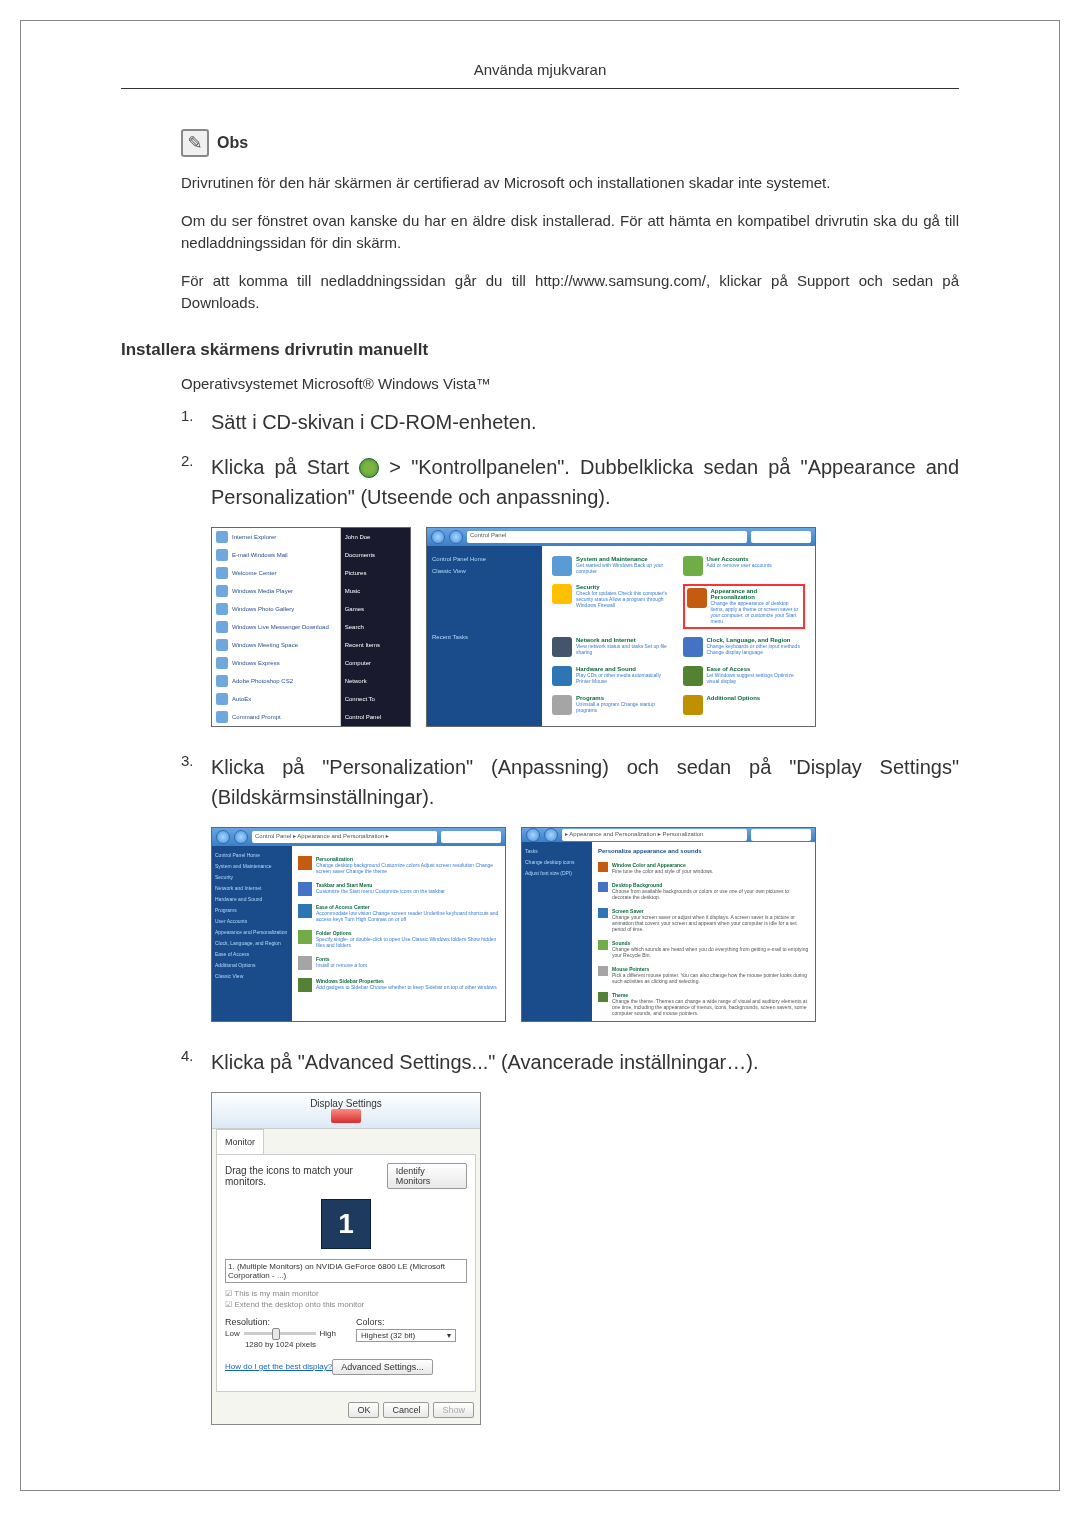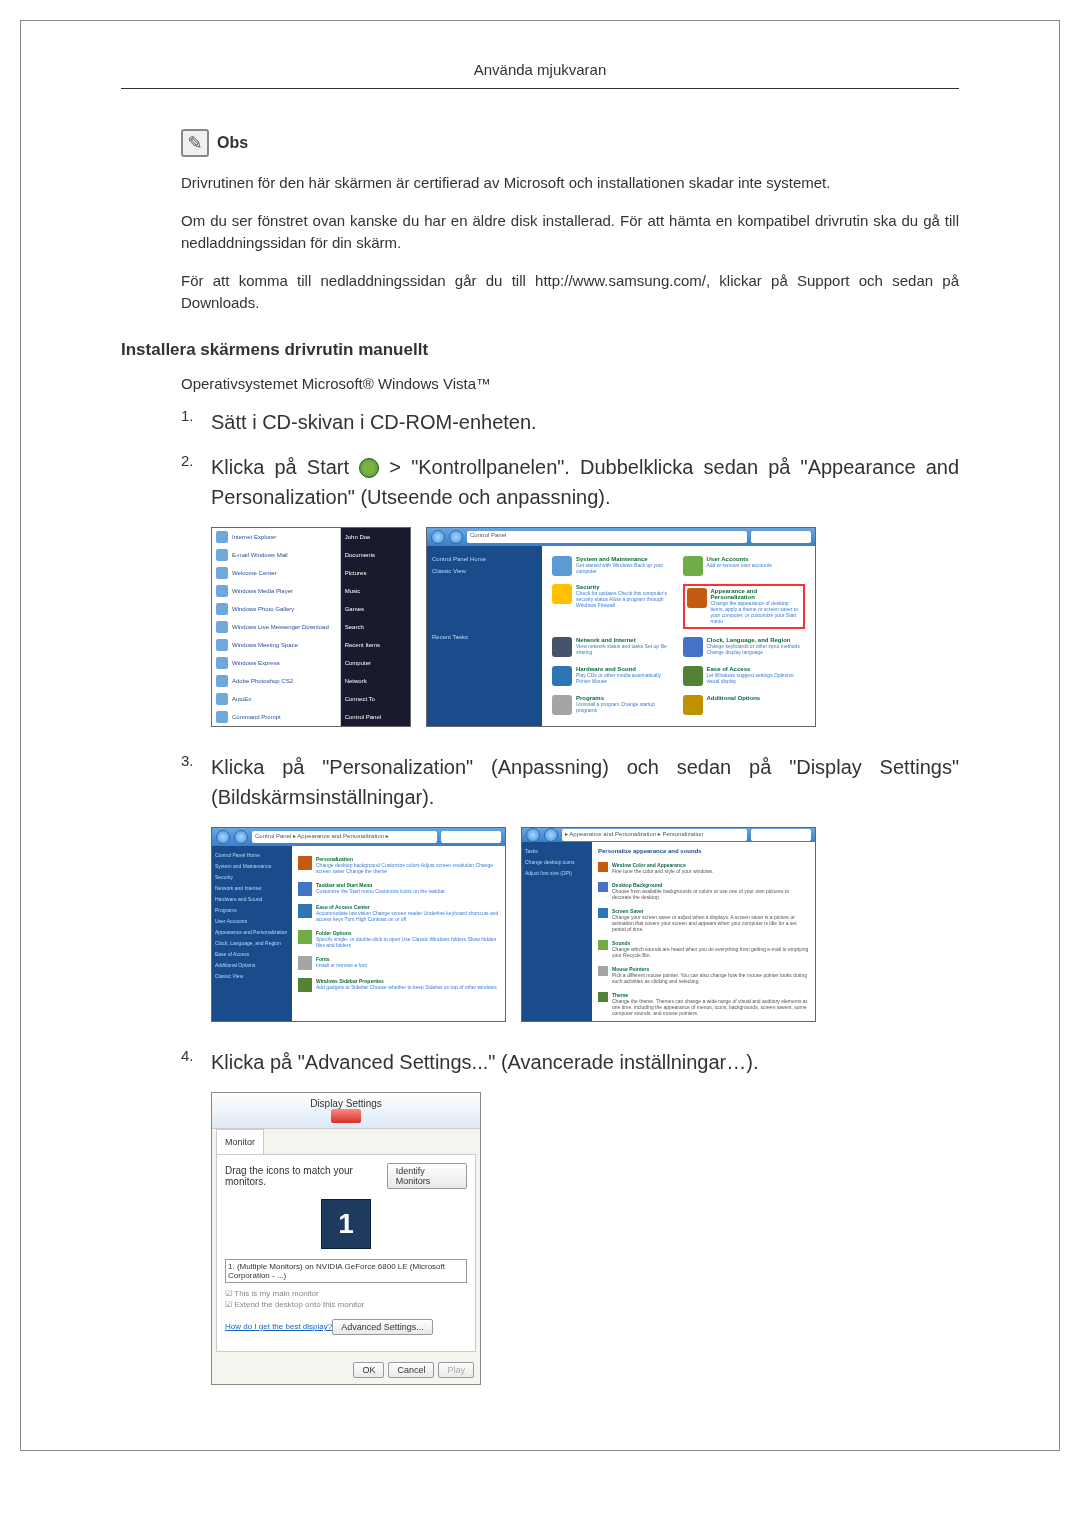--- a/index.html
+++ b/index.html
@@ -766,25 +766,45 @@
     <div class="ss-dd-tab">Monitor</div>
     <div class="ss-dd-body">
       <div class="ss-dd-row">
         <span>Drag the icons to match your monitors.</span>
         <span class="ss-dd-btn">Identify Monitors</span>
       </div>
       <div class="ss-dd-monitor">1</div>
       <div class="ss-dd-select">1. (Multiple Monitors) on NVIDIA GeForce 6800 LE (Microsoft Corporation - ...)</div>
       <div class="ss-dd-checkbox">☑ <span>This is my main monitor</span></div>
       <div class="ss-dd-checkbox">☑ <span>Extend the desktop onto this monitor</span></div>
+      <div class="ss-dd-slider-row" style="margin-top:8px;">
+        <div class="ss-dd-slider-col">
+          <div class="ss-dd-label">Resolution:</div>
+          <div class="ss-dd-slider">
+            <span>Low</span>
+            <div class="ss-dd-track">
+                <div class="ss-dd-thumb"></div>
+              </div>
+            <span>High</span>
+          </div>
+          <div style="text-align:center;font-size:8px;margin-top:2px;">1280 by 1024 pixels</div>
+        </div>
+        <div class="ss-dd-slider-col">
+          <div class="ss-dd-label">Colors:</div>
+          <div class="ss-dd-combo">
+              <span>Highest (32 bit)</span>
+              <span>▾</span>
+            </div>
+        </div>
+      </div>
       <div class="ss-dd-row" style="margin-top:10px;">
         <span class="ss-dd-link">How do I get the best display?</span>
         <span class="ss-dd-btn">Advanced Settings...</span>
       </div>
     </div>
     <div class="ss-dd-footer">
       <span class="ss-dd-btn">OK</span>
       <span class="ss-dd-btn">Cancel</span>
-      <span class="ss-dd-btn" style="color:#aaa;">Play</span>
+      <span class="ss-dd-btn" style="color:#aaa;">Show</span>
     </div>
   </div>
 
 </div>
 
 </body></html>

